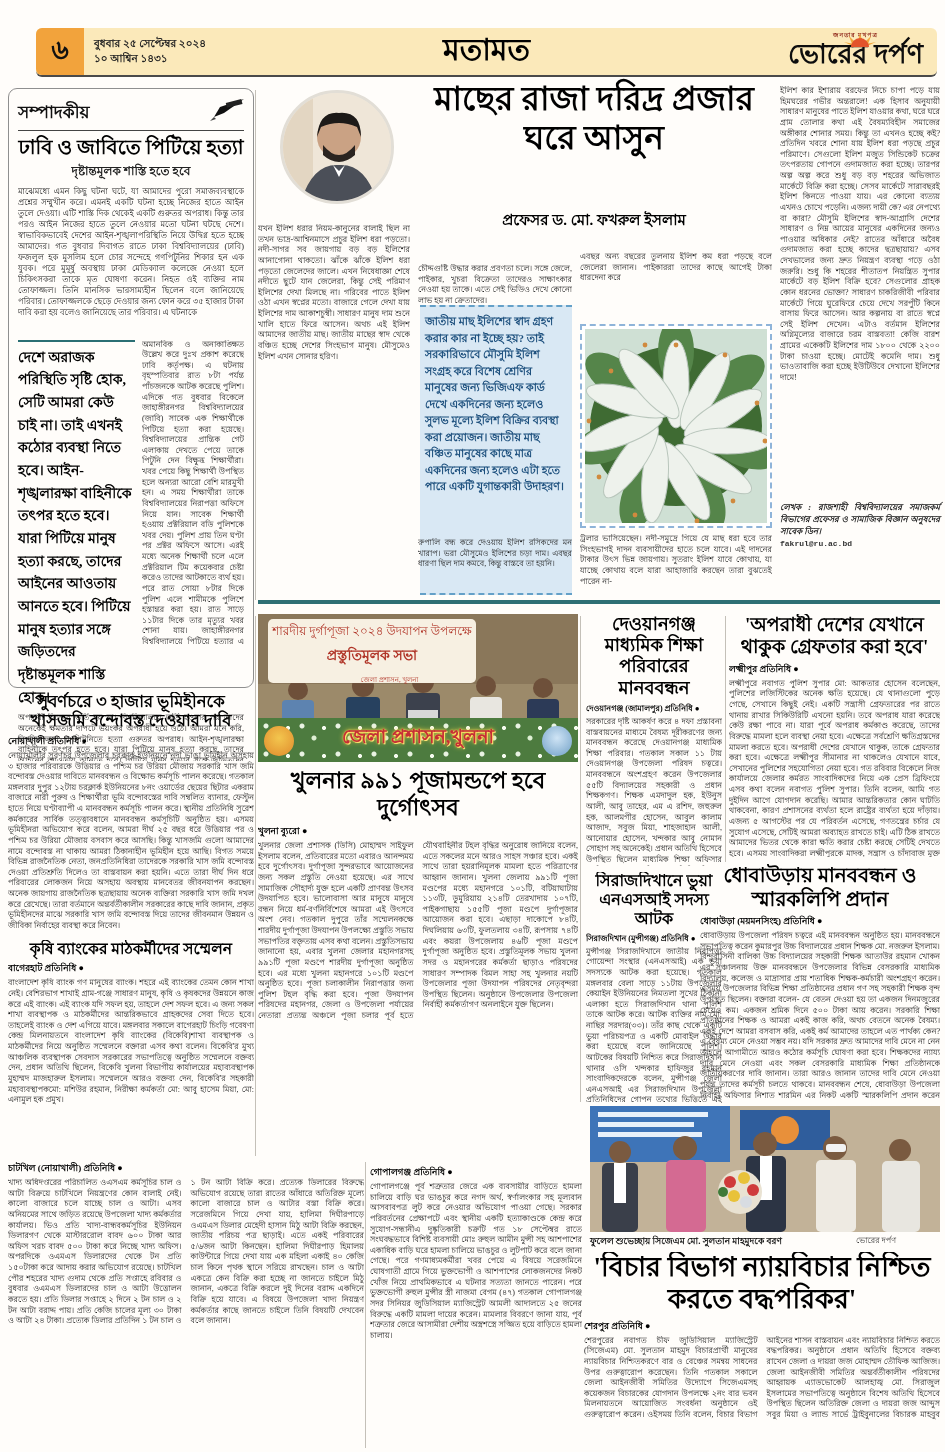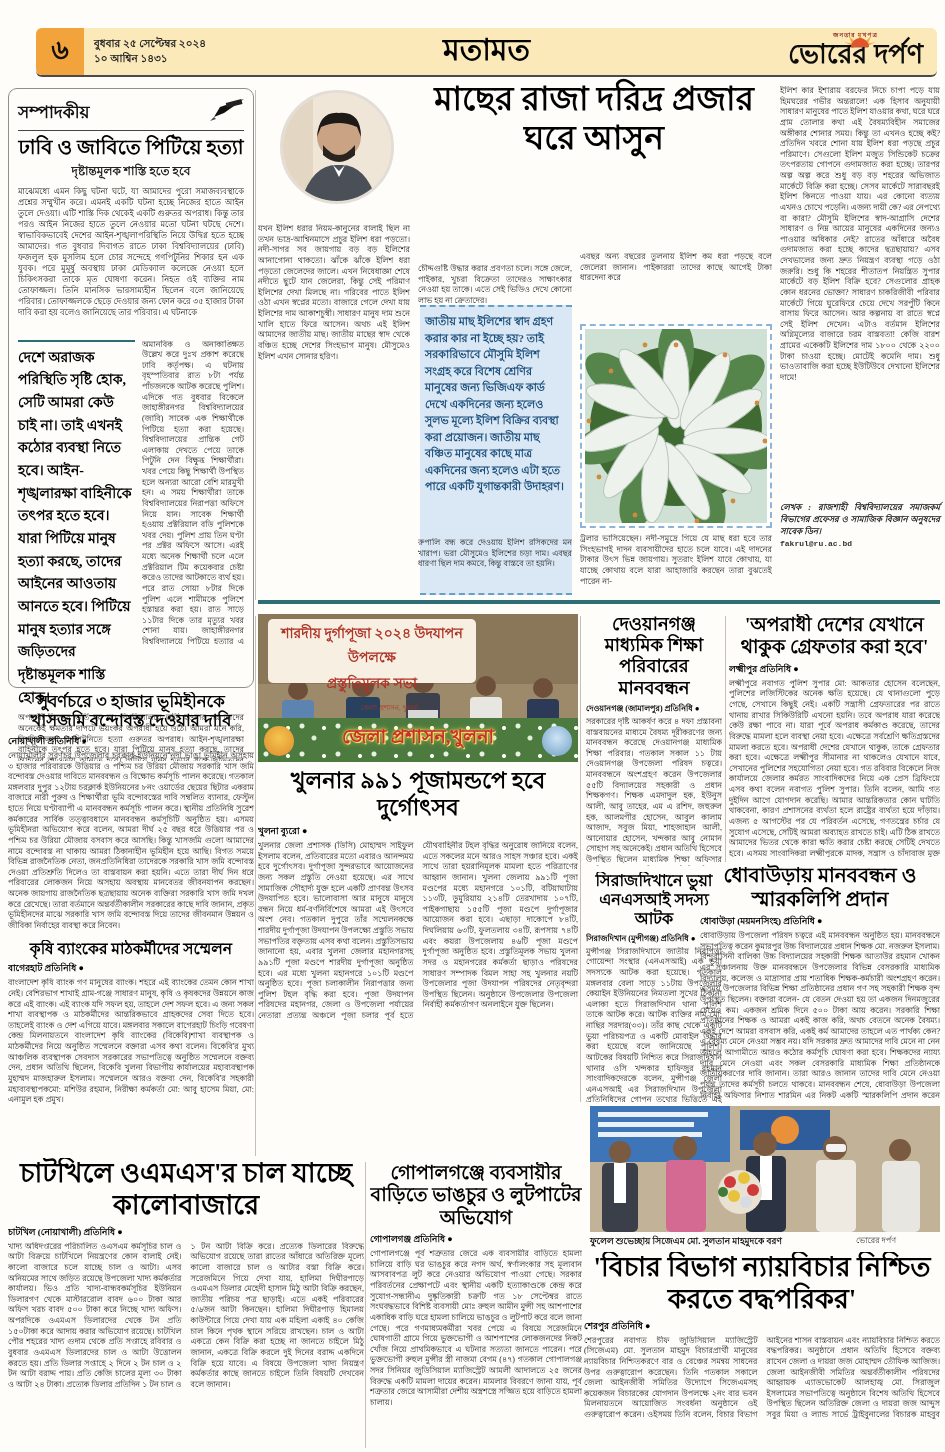--- a/index.html
+++ b/index.html
@@ -31,21 +31,21 @@
   
   .quote-box{background:#d9e8f4;border-top:2px dashed #64a0c8;border-bottom:2px dashed #64a0c8;
              padding:6px 5px;box-sizing:border-box;font-size:11px;font-weight:bold;color:#1c4f7d;line-height:1.5;text-align:left;}
   .fish-fig{border:2px dashed #8fb4d9;background:#fff;padding:3px;box-sizing:border-box;}
   .author-note{font-size:8.5px;font-style:italic;font-weight:600;line-height:1.4;color:#222;text-align:justify;}
   .email{font-family:"Liberation Mono","DejaVu Sans Mono",monospace;font-style:normal;font-size:8px;color:#333;margin-top:12px;}
   
   .photo-frame{position:relative;overflow:hidden;background:#8a7a5e;}
   .puja-banner{position:absolute;left:10px;top:5px;width:208px;height:64px;background:#f7f0e2;border-radius:5px;
                text-align:center;color:#b03427;padding-top:3px;box-sizing:border-box;}
-  .puja-banner .b1{font-size:14px;font-weight:bold;}
+  .puja-banner .b1{font-size:12px;font-weight:normal;}
   .puja-banner .b2{font-size:14px;font-weight:800;margin-top:2px;}
   .puja-banner .b3{font-size:7px;margin-top:6px;padding-left:35px;}
   .garland{position:absolute;left:0;right:0;bottom:0;height:44px;
            background:radial-gradient(circle 3px at 8px 8px,#e9f3e2 2px,transparent 3px),
                       radial-gradient(circle 3px at 20px 20px,#dff0d4 2px,transparent 3px),
                       radial-gradient(circle 2px at 30px 10px,#f5fbef 1.6px,transparent 2.4px),
                       #4d7b3f;background-size:36px 28px;}
   .puja-overlay{position:absolute;left:0;right:0;bottom:8px;text-align:center;font-size:19px;font-weight:800;color:#c62f36;
                 text-shadow:0 0 2px #ffd84d,0 0 5px #ffd84d,1px 1px 0 #ffe98c;}
   .logo-dot{position:absolute;bottom:6px;width:30px;height:30px;border-radius:50%;}
@@ -111,20 +111,21 @@
         <rect x="0" y="0" width="30" height="108" fill="#e3d6c2"></rect>
         <circle cx="56" cy="44" r="22" fill="#caa284"></circle>
         <path d="M34 44 Q36 18 56 20 Q78 18 78 44 L74 34 Q56 26 38 34 Z" fill="#1d1a18"></path>
         <path d="M40 52 Q56 72 72 52 L72 62 Q56 76 40 62 Z" fill="#2a2420"></path>
         <path d="M18 108 Q30 70 56 72 Q82 70 94 108 Z" fill="#4b4f58"></path>
         <polygon points="50,72 56,84 62,72 56,78" fill="#fff"></polygon>
       </svg>
     </div>
 
     <h1 class="art-head abs" style="left:150px;top:-4px;width:372px;font-size:33px;">মাছের রাজা দরিদ্র প্রজার ঘরে আসুন</h1>
+    <div class="abs art-head" style="left:150px;top:128px;width:372px;font-size:15px;font-weight:bold;">প্রফেসর ড. মো. ফখরুল ইসলাম</div>
 
     <div class="abs body-text" style="left:0;top:140px;width:152px;height:376px;">যখন ইলিশ ধরার নিয়ম-কানুনের বালাই ছিল না তখন ভাদ্র-আশ্বিনমাসে প্রচুর ইলিশ ধরা পড়তো। নদী-সাগর সব জায়গায় বড় বড় ইলিশের আনাগোনা থাকতো। ঝাঁকে ঝাঁকে ইলিশ ধরা পড়তো জেলেদের জালে। এখন নিষেধাজ্ঞা শেষে নদীতে ছুটে যান জেলেরা, কিন্তু সেই পরিমাণ ইলিশের দেখা মিলছে না। গরিবের পাতে ইলিশ ওঠা এখন স্বপ্নের মতো। বাজারে গেলে দেখা যায় ইলিশের দাম আকাশচুম্বী। সাধারণ মানুষ দাম শুনে খালি হাতে ফিরে আসেন। অথচ এই ইলিশ আমাদের জাতীয় মাছ। জাতীয় মাছের স্বাদ থেকে বঞ্চিত হচ্ছে দেশের সিংহভাগ মানুষ। মৌসুমেও ইলিশ এখন সোনার হরিণ।</div>
     <div class="abs body-text" style="left:160px;top:180px;width:154px;height:48px;">চৌদ্দগুষ্টি উদ্ধার করার প্রবণতা চলে। সঙ্গে জেলে, পাইকার, খুচরা বিক্রেতা তাদেরও সাক্ষাৎকার নেওয়া হয় তাকে। এতে সেই ভিডিও দেখে কোনো লাভ হয় না ক্রেতাদের।</div>
 
     <div class="abs quote-box" style="left:162px;top:221px;width:152px;height:290px;">জাতীয় মাছ ইলিশের স্বাদ গ্রহণ করার কার না ইচ্ছে হয়? তাই সরকারিভাবে মৌসুমি ইলিশ সংগ্রহ করে বিশেষ শ্রেণির মানুষের জন্য ভিজিএফ কার্ড দেখে একদিনের জন্য হলেও সুলভ মূল্যে ইলিশ বিক্রির ব্যবস্থা করা প্রয়োজন। জাতীয় মাছ বঞ্চিত মানুষের কাছে মাত্র একদিনের জন্য হলেও এটা হতে পারে একটি যুগান্তকারী উদাহরণ।</div>
     <div class="abs body-text" style="left:160px;top:454px;width:154px;height:62px;">রুপালি বন্ধ করে দেওয়ায় ইলিশ রসিকদের মন খারাপ। ভরা মৌসুমেও ইলিশের চড়া দাম। এবছর ধারণা ছিল দাম কমবে, কিন্তু বাস্তবে তা হয়নি।</div>
 
     <div class="abs body-text" style="left:322px;top:168px;width:192px;height:66px;">এবছর অন্য বছরের তুলনায় ইলিশ কম ধরা পড়ছে বলে জেলেরা জানান। পাইকাররা তাদের কাছে আগেই টাকা ধারদেনা করে</div>
 
     <div class="abs fish-fig" style="left:322px;top:240px;width:192px;height:204px;">
@@ -226,27 +227,25 @@
     <div class="body-text" style="height:192px;">নোয়াখালীর সুবর্ণচর উপজেলার চরক্লার্ক ইউনিয়নে নদী ভাঙা ভূমিহীন অসহায় ৩ হাজার পরিবারকে উত্তিয়ার ও পশ্চিম চর উরিয়া মৌজায় সরকারি খাস জমি বন্দোবস্ত দেওয়ার দাবিতে মানববন্ধন ও বিক্ষোভ কর্মসূচি পালন করেছে। গতকাল মঙ্গলবার দুপুর ১২টায় চরক্লার্ক ইউনিয়নের ৮নং ওয়ার্ডের ছেয়ের ছিটার একরাম বাজারে নারী পুরুষ ও শিক্ষার্থীরা ভূমি বন্দোবস্তের দাবি সম্বলিত ব্যানার, ফেস্টুন হাতে নিয়ে ঘণ্টাব্যাপী এ মানববন্ধন কর্মসূচি পালন করে। স্থানীয় প্রতিনিধি সুরেশ কর্মকারের সার্বিক তত্ত্বাবধানে মানববন্ধন কর্মসূচিটি অনুষ্ঠিত হয়। এসময় ভূমিহীনরা অভিযোগ করে বলেন, আমরা দীর্ঘ ২৫ বছর ধরে উত্তিয়ার পর ও পশ্চিম চর উরিয়া মৌজায় বসবাস করে আসছি। কিন্তু খাসজমি গুলো আমাদের নামে বন্দোবস্ত না থাকায় আমরা ঠিকানাহীন ভূমিহীন হয়ে আছি। বিগত সময়ে বিভিন্ন রাজনৈতিক নেতা, জনপ্রতিনিধিরা তাদেরকে সরকারি খাস জমি বন্দোবস্ত দেওয়া প্রতিশ্রুতি দিলেও তা বাস্তবায়ন করা হয়নি। এতে তারা দীর্ঘ দিন ধরে পরিবারের লোকজন নিয়ে অসহায় অবস্থায় মানবেতর জীবনযাপন করছেন। অনেক জায়গায় রাজনৈতিক ছত্রছায়ায় অনেক ব্যক্তিরা সরকারি খাস জমি দখল করে রেখেছে। তারা বর্তমানে অন্তর্বর্তীকালীন সরকারের কাছে দাবি জানান, প্রকৃত ভূমিহীনদের মাঝে সরকারি খাস জমি বন্দোবস্ত দিয়ে তাদের জীবনমান উন্নয়ন ও জীবিকা নির্বাহের ব্যবস্থা করে নিবেন।</div>
   </div>
 
   <div class="abs" style="left:8px;top:940px;width:246px;height:216px;overflow:hidden;">
     <h2 class="art-head" style="font-size:15.5px;">কৃষি ব্যাংকের মাঠকর্মীদের সম্মেলন</h2>
     <div class="byline">বাগেরহাট প্রতিনিধি ●</div>
     <div class="body-text" style="height:178px;">বাংলাদেশ কৃষি ব্যাংক গণ মানুষের ব্যাংক। শহরে এই ব্যাংকের তেমন কোন শাখা নেই। বেশিরভাগ শাখাই গ্রাম-গঞ্জে সাধারণ মানুষ, কৃষি ও কৃষকদের উন্নয়নে কাজ করে এই ব্যাংক। এই ব্যাংক যদি সফল হয়, তাহলে দেশ সফল হবে। এ জন্য সকল শাখা ব্যবস্থাপক ও মাঠকর্মীদের আন্তরিকভাবে গ্রাহকদের সেবা দিতে হবে। তাহলেই ব্যাংক ও দেশ এগিয়ে যাবে। মঙ্গলবার সকালে বাগেরহাট চিংড়ি গবেষণা কেন্দ্র মিলনায়তনে বাংলাদেশ কৃষি ব্যাংকের (বিকেবি)শাখা ব্যবস্থাপক ও মাঠকর্মীদের নিয়ে অনুষ্ঠিত সম্মেলনে বক্তারা এসব কথা বলেন। বিকেবি'র মুখ্য আঞ্চলিক ব্যবস্থাপক সেবদাস সরকারের সভাপতিত্বে অনুষ্ঠিত সম্মেলনে বক্তব্য দেন, প্রধান অতিথি ছিলেন, বিকেবি খুলনা বিভাগীয় কার্যালয়ের মহাব্যবস্থাপক মুহাম্মদ মাজহারুল ইসলাম। সম্মেলনে আরও বক্তব্য দেন, বিকেবি'র সহকারী মহাব্যবস্থাপকমো: মশিউর রহমান, নিরীক্ষা কর্মকর্তা মো: আবু হাসেম মিয়া, মো: এনামুল হক প্রমুখ।</div>
   </div>
 
   <div class="abs" style="left:8px;top:1158px;width:356px;height:290px;overflow:hidden;">
-    <h2 class="art-head" style="font-size:27px;">চাটখিলে ওএমএস'র চাল যাচ্ছে কালোবাজারে</h2>
     <div class="byline">চাটখিল (নোয়াখালী) প্রতিনিধি ●</div>
     <div class="body-text cols2" style="height:186px;">খাদ্য অধিদপ্তরের পরিচালিত ওএসএম কর্মসূচির চাল ও আটা বিক্রয়ে চাটখিলে নিয়ন্ত্রণের কোন বালাই নেই। কালো বাজারে চলে যাচ্ছে চাল ও আটা। এসব অনিয়মের সাথে জড়িত রয়েছে উপজেলা খাদ্য কর্মকর্তার কার্যালয়। ভিও প্রতি খাদ্য-বান্ধবকর্মসূচির ইউনিয়ন ডিলারগণ থেকে মাস্টাররোল বাবদ ৬০০ টাকা আর অফিস খরচ বাবদ ৫০০ টাকা করে নিচ্ছে খাদ্য অফিস। অপরদিকে ওএমএস ডিলারদের থেকে টন প্রতি ১৫০টাকা করে আদায় করার অভিযোগ রয়েছে। চাটখিল পৌর শহরের খাদ্য গুদাম থেকে প্রতি সপ্তাহে রবিবার ও বুধবার ওএমএস ডিলারদের চাল ও আটা উত্তোলন করতে হয়। প্রতি ডিলার সপ্তাহে ২ দিনে ২ টন চাল ও ২ টন আটা বরাদ্দ পায়। প্রতি কেজি চালের মূল্য ৩০ টাকা ও আটা ২৪ টাকা। প্রত্যেক ডিলার প্রতিদিন ১ টন চাল ও ১ টন আটা বিক্রি করে। প্রত্যেক ডিলারের বিরুদ্ধে অভিযোগ রয়েছে তারা রাতের আঁধারে অতিরিক্ত মূল্যে কালো বাজারে চাল ও আটার বস্তা বিক্রি করে। সরেজমিনে গিয়ে দেখা যায়, হালিমা দিঘীরপাড়ে ওএমএস ডিলার মেহেদী হাসান মিঠু আটা বিক্রি করছেন, জাতীয় পরিচয় পত্র ছাড়াই। এতে একই পরিবারের ৫/৬জন আটা কিনছেন। হালিমা দিঘীরপাড় হিমালয় কাউন্টারে গিয়ে দেখা যায় এক মহিলা একাই ৪০ কেজি চাল কিনে পৃথক স্থানে সরিয়ে রাখছেন। চাল ও আটা একত্রে কেন বিক্রি করা হচ্ছে না জানতে চাইলে মিঠু জানান, একত্রে বিক্রি করলে দুই দিনের বরাদ্দ একদিনে বিক্রি হয়ে যাবে। এ বিষয়ে উপজেলা খাদ্য নিয়ন্ত্রণ কর্মকর্তার কাছে জানতে চাইলে তিনি বিষয়টি দেখবেন বলে জানান।</div>
   </div>
 
   <div class="abs" style="left:370px;top:1162px;width:212px;height:286px;overflow:hidden;">
-    <h2 class="art-head" style="font-size:19px;">গোপালগঞ্জে ব্যবসায়ীর বাড়িতে ভাঙচুর ও লুটপাটের অভিযোগ</h2>
     <div class="byline">গোপালগঞ্জ প্রতিনিধি ●</div>
     <div class="body-text" style="height:208px;">গোপালগঞ্জে পূর্ব শত্রুতার জেরে এক ব্যবসায়ীর বাড়িতে হামলা চালিয়ে বাড়ি ঘর ভাঙচুর করে নগদ অর্থ, স্বর্ণালংকার সহ মূল্যবান আসবাবপত্র লুট করে নেওয়ার অভিযোগ পাওয়া গেছে। সরকার পরিবর্তনের প্রেক্ষাপটে এবং স্থানীয় একটি হত্যাকাণ্ডকে কেন্দ্র করে সুযোগ-সন্ধানীএ দুষ্কৃতিকারী চক্রটি গত ১৮ সেপ্টেম্বর রাতে সংঘবদ্ধভাবে বিশিষ্ট ব্যবসায়ী মোঃ রুহুল আমীন মুন্সী সহ আশপাশের একাধিক বাড়ি ঘরে হামলা চালিয়ে ভাঙচুর ও লুটপাট করে বলে জানা গেছে। পরে গণমাধ্যমকর্মীরা খবর পেয়ে এ বিষয়ে সরেজমিনে ঘোষগাতী গ্রামে গিয়ে ভুক্তভোগী ও আশপাশের লোকজনদের নিকট খোঁজ নিয়ে প্রাথমিকভাবে এ ঘটনার সত্যতা জানতে পারেন। পরে ভুক্তভোগী রুহুল মুন্সীর স্ত্রী নাজমা বেগম (৪৭) গতকাল গোপালগঞ্জ সদর সিনিয়র জুডিসিয়াল ম্যাজিস্ট্রেট আমলী আদালতে ২৫ জনের বিরুদ্ধে একটি মামলা দায়ের করেন। মামলার বিবরণে জানা যায়, পূর্ব শত্রুতার জেরে আসামীরা দেশীয় অস্ত্রশস্ত্রে সজ্জিত হয়ে বাড়িতে হামলা চালায়।</div>
   </div>
 
   <div class="abs" style="left:586px;top:614px;width:136px;height:252px;overflow:hidden;">
     <h2 class="art-head" style="font-size:18px;">দেওয়ানগঞ্জ মাধ্যমিক শিক্ষা পরিবারের মানববন্ধন</h2>
     <div class="byline" style="font-size:8px;">দেওয়ানগঞ্জ (জামালপুর) প্রতিনিধি ●</div>
     <div class="body-text" style="height:196px;">সরকারের দৃষ্টি আকর্ষণ করে ৪ দফা প্রস্তাবনা বাস্তবায়নের মাধ্যমে বৈষম্য দূরীকরণের জন্য মানববন্ধন করেছে দেওয়ানগঞ্জ মাধ্যমিক শিক্ষা পরিবার। গতকাল সকাল ১১ টায় দেওয়ানগঞ্জ উপজেলা পরিষদ চত্বরে। মানববন্ধনে অংশগ্রহণ করেন উপজেলার ৫৫টি বিদ্যালয়ের সহকারী ও প্রধান শিক্ষকগণ। শিক্ষক এমদাদুল হক, ইউনুস আলী, আবু তাহের, এম এ রশিদ, জহুরুল হক, আলমগীর হোসেন, আবুল কালাম আজাদ, সবুজ মিয়া, শাহজাহান আলী, আনোয়ার হোসেন, খন্দকার আবু নোমান সোহাগ সহ অনেকেই। প্রধান অতিথি হিসেবে উপস্থিত ছিলেন মাধ্যমিক শিক্ষা অফিসার আলিস আজম। বিশেষ অতিথি ছিলেন উপজেলা মাধ্যমিক একাডেমিক অফিসার সজল ভদ্র।</div>
   </div>
 

